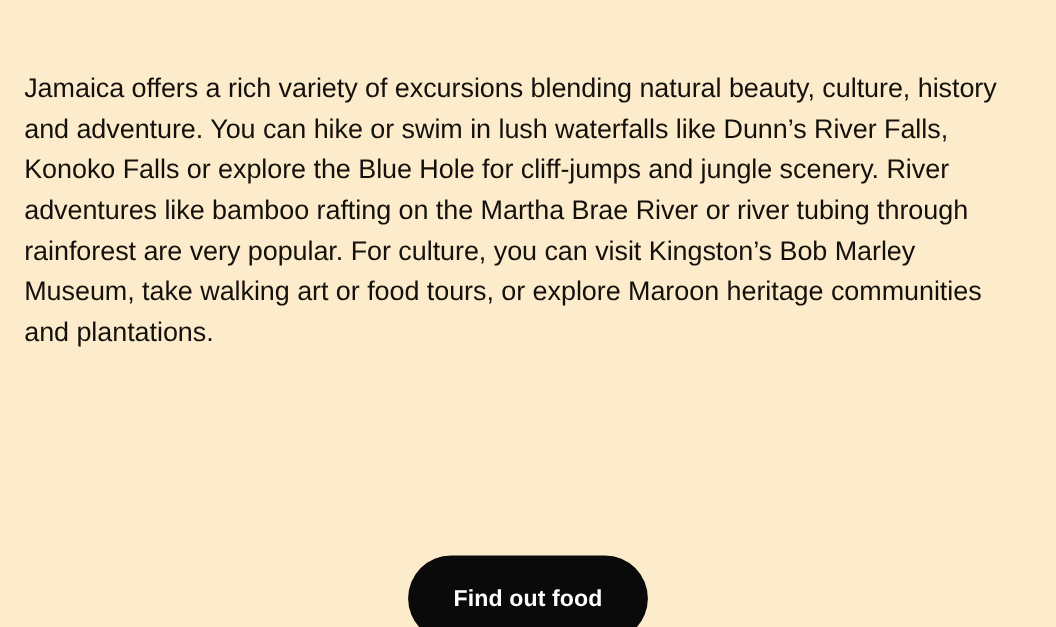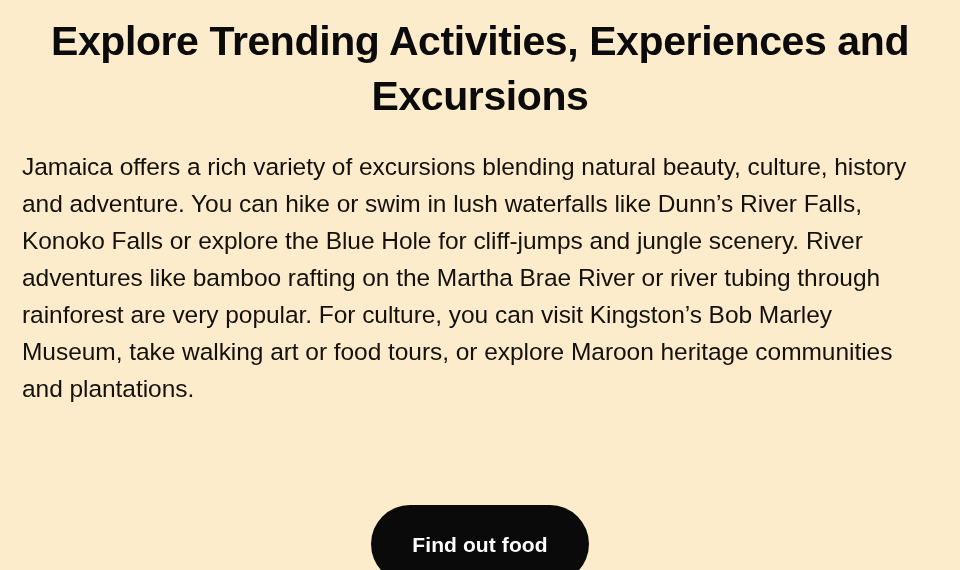--- a/index.html
+++ b/index.html
@@ -38,21 +38,21 @@
     font-weight: 700;
     letter-spacing: -0.4px;
     color: #0b0b0b;
     max-width: 870px;
     margin-left: auto;
     margin-right: auto;
   }
 
   #body-block {
     padding: 0 24px 0 22px;
-    margin-top: 24px;
+    margin-top: 62px;
   }
 
   #promo-paragraph {
     margin: 0;
     font-family: "Liberation Sans", sans-serif;
     font-size: 24.5px;
     line-height: 37px;
     font-weight: 400;
     color: #14100c;
     max-width: 918px;
@@ -93,23 +93,20 @@
   #find-out-more-label {
     display: block;
     pointer-events: none;
   }
 </style>
 </head>
 <body>
 
 <div id="promo-card">
 
-  <div id="heading-block">
-    <h1 id="promo-heading">Explore Trending Activities, Experiences and Excursions</h1>
-  </div>
 
   <div id="body-block">
     <p id="promo-paragraph">Jamaica offers a rich variety of excursions blending natural beauty, culture, history and adventure. You can hike or swim in lush waterfalls like Dunn’s River Falls, Konoko Falls or explore the Blue Hole for cliff-jumps and jungle scenery. River adventures like bamboo rafting on the Martha Brae River or river tubing through rainforest are very popular. For culture, you can visit Kingston’s Bob Marley Museum, take walking art or food tours, or explore Maroon heritage communities and plantations.</p>
   </div>
 
   <div id="cta-row">
     <button id="find-out-more-button" type="button">
       <span id="find-out-more-label">Find out food</span>
     </button>
   </div>

